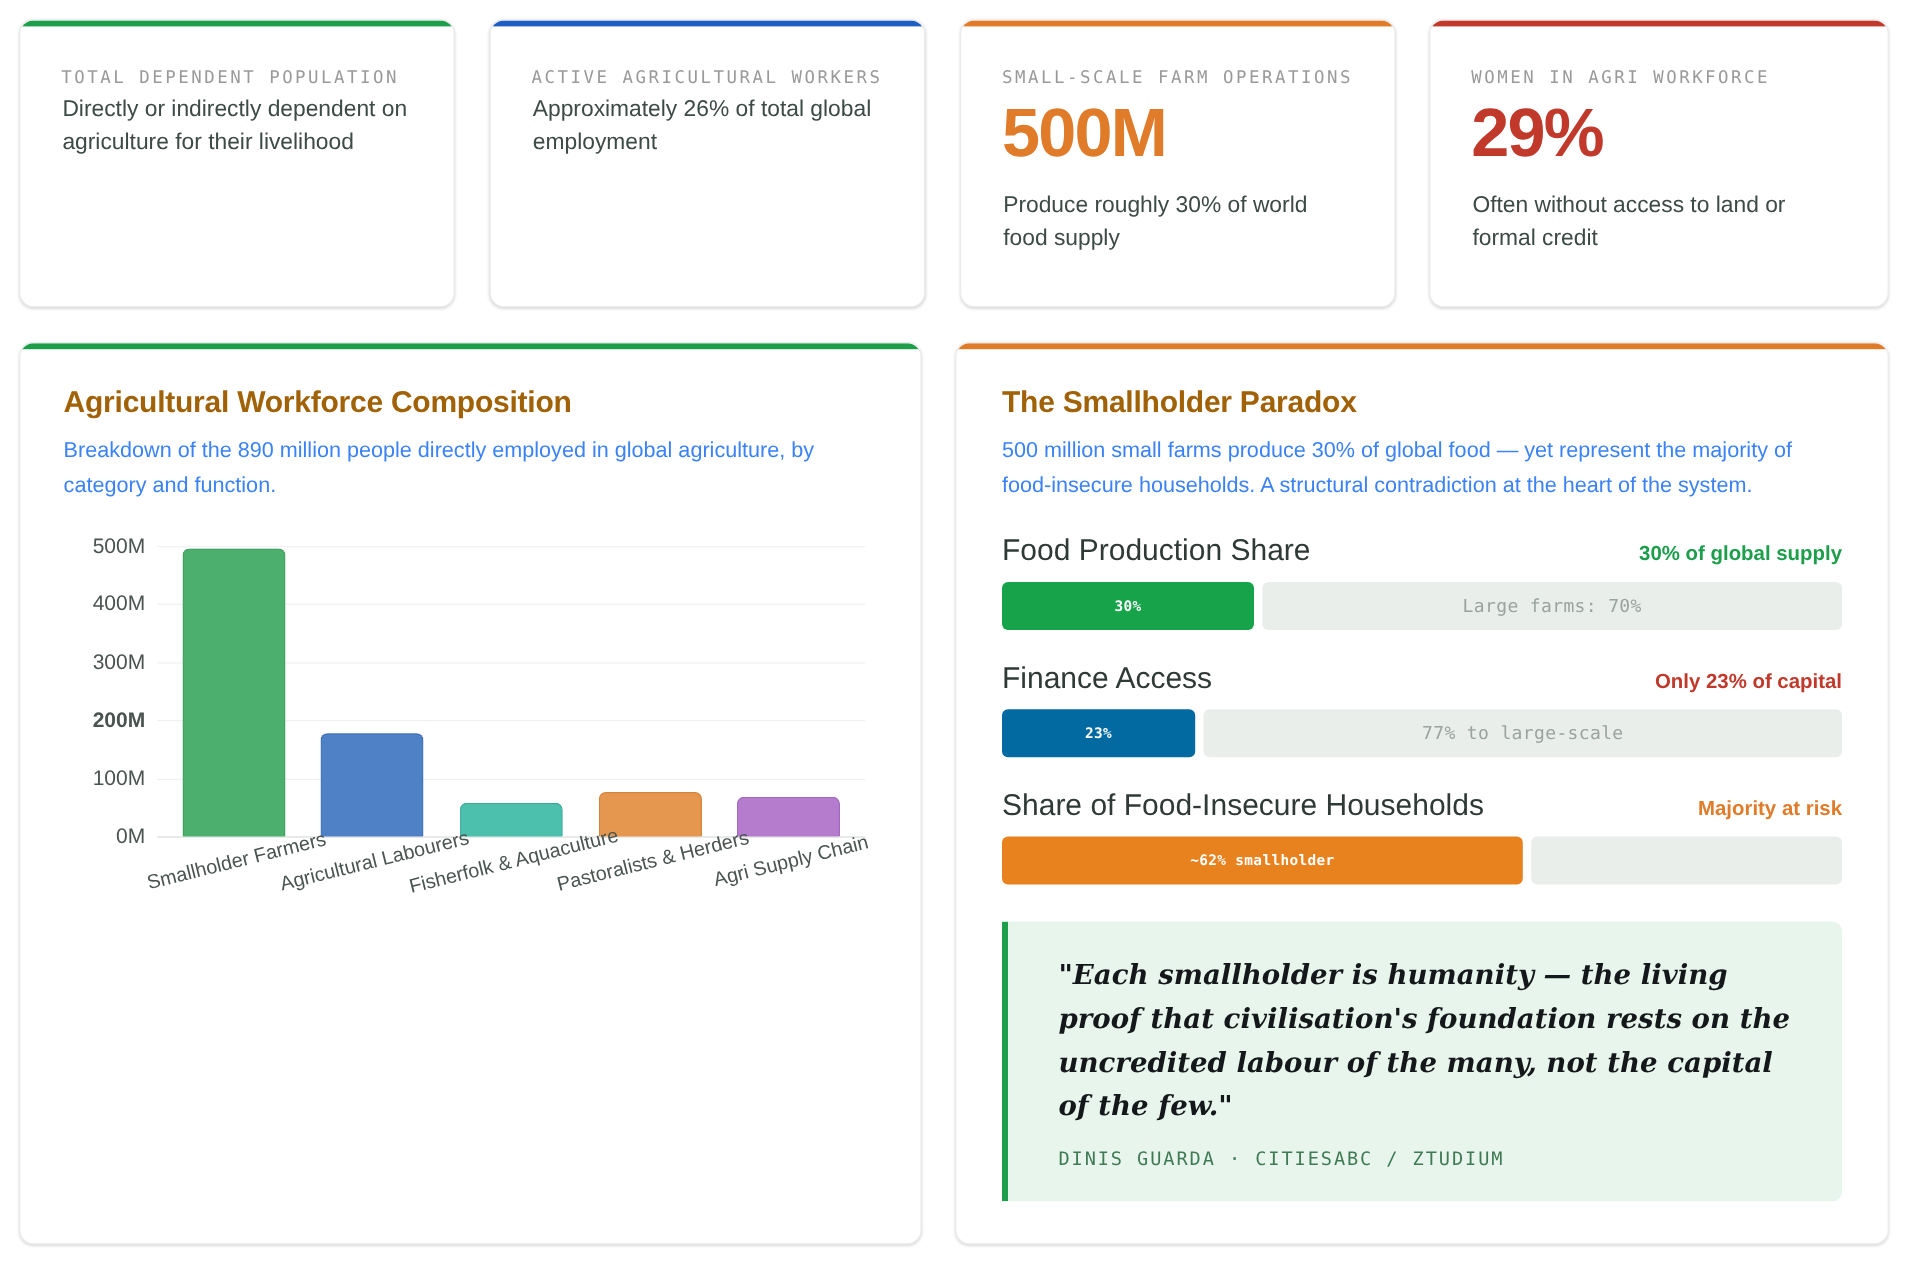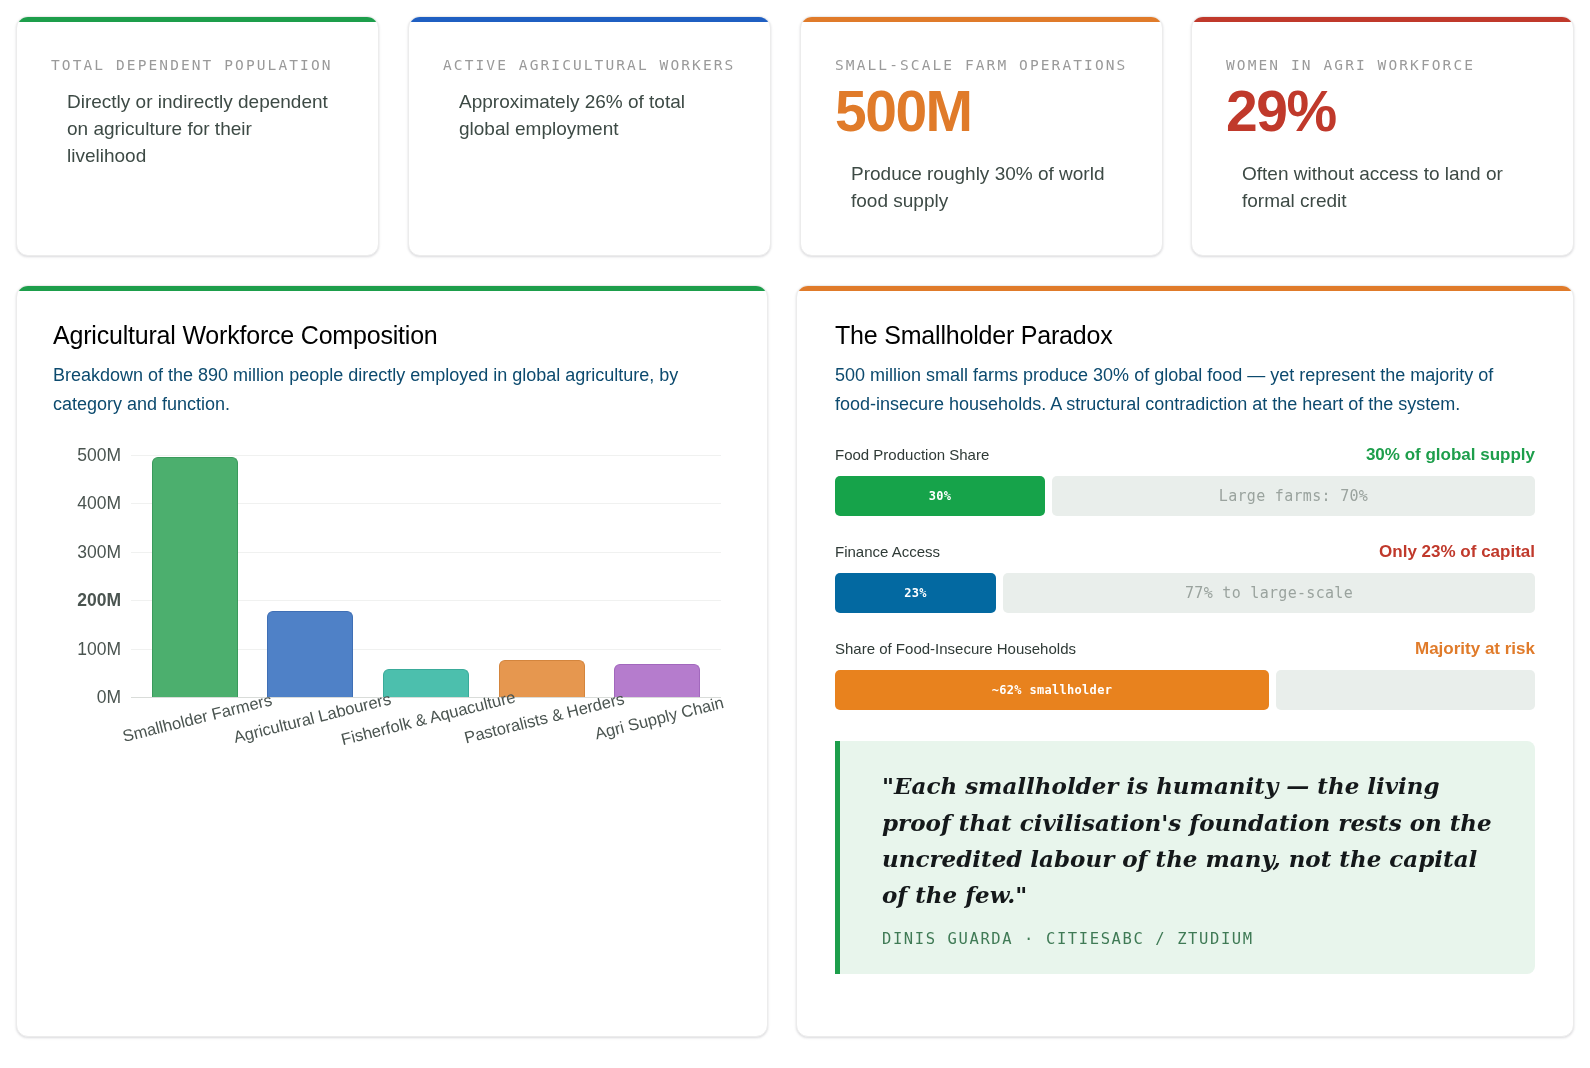--- a/index.html
+++ b/index.html
@@ -45,31 +45,31 @@
     font-size:57px;
     font-weight:bold;
     letter-spacing:-1.5px;
     line-height:1.15;
     margin:0 0 14px 0;
   }
   .stat-desc{
     font-size:19px;
     line-height:1.42;
     color:#3d4a45;
-    margin:16px;
+    margin:1px;
     max-width:300px;
   }
 
   
   .panel-title{
-    font-size:25px;font-weight:normal;color:#000000;
+    font-size:25px;font-weight:bold;color:#a16207;
     margin:0 0 11px 0;letter-spacing:-.2px;
   }
   .panel-sub{
-    font-size:18px;line-height:1.62;color:#0c4a6e;margin:0;
+    font-size:18px;line-height:1.62;color:#3b82f6;margin:0;
   }
 
   
   #chart-card{ left:16px; top:285px; width:752px; height:752px; }
   #chart-card .inner{ padding:35px 30px 0 36px; }
   .chart-wrap{ position:relative; margin-top:26px; height:320px; }
   .plot{
     position:absolute;left:78px;top:0;right:16px;height:252px;
     border-bottom:1px solid #d9dcd9;
   }
@@ -105,21 +105,21 @@
 
   
   #paradox-card{ left:796px; top:285px; width:778px; height:752px; }
   #paradox-card .inner{ padding:35px 38px 0 38px; }
 
   .metric{ margin-top:26px; }
   .metric-head{
     display:flex;justify-content:space-between;align-items:baseline;
     margin-bottom:11px;
   }
-  .metric-name{ font-size:15px;color:#2f3a36;font-weight:normal; }
+  .metric-name{ font-size:25px;color:#2f3a36;font-weight:normal; }
   .metric-note{ font-size:17px;font-weight:bold; }
 
   .track{ display:flex; gap:7px; align-items:stretch; height:40px; }
   .fill{
     border-radius:5px;display:flex;align-items:center;justify-content:center;
     color:#ffffff;font-family:"DejaVu Sans Mono","Liberation Mono",monospace;
     font-size:12px;font-weight:bold;letter-spacing:.3px;
   }
   .rest{
     background:#e9eeeb;border-radius:5px;flex:1 1 auto;

